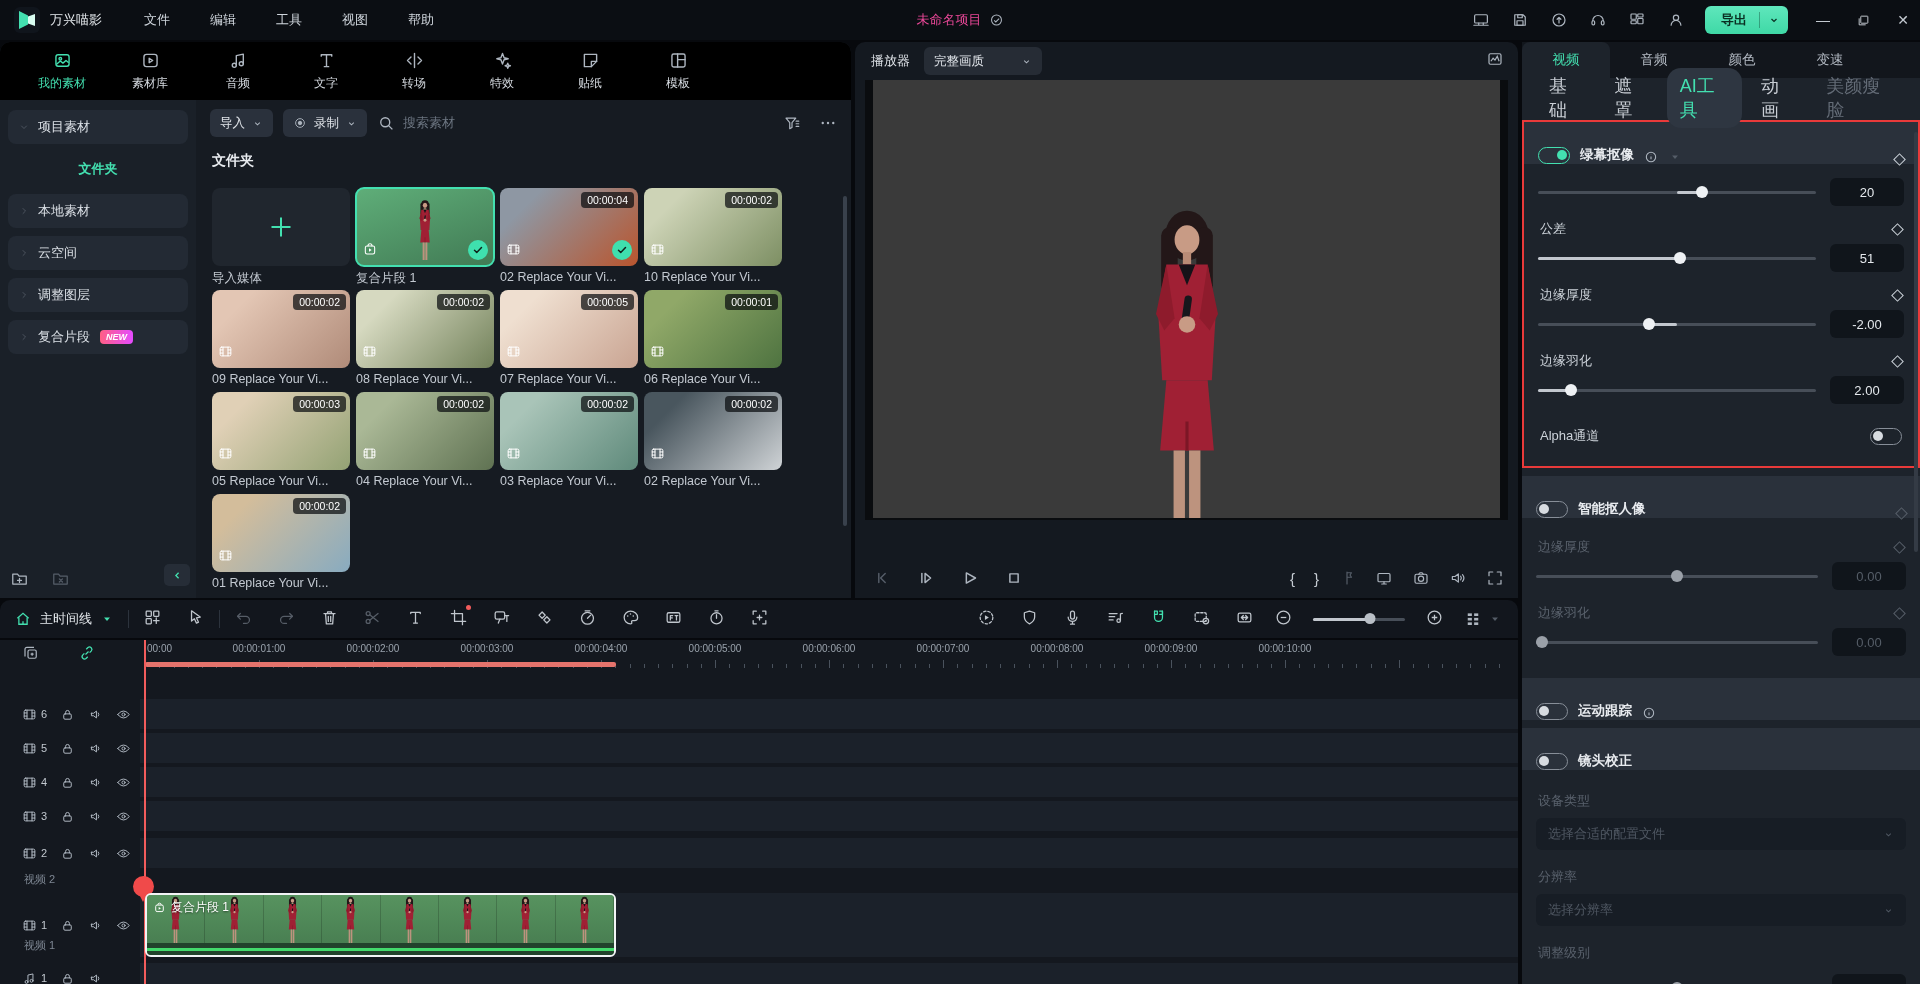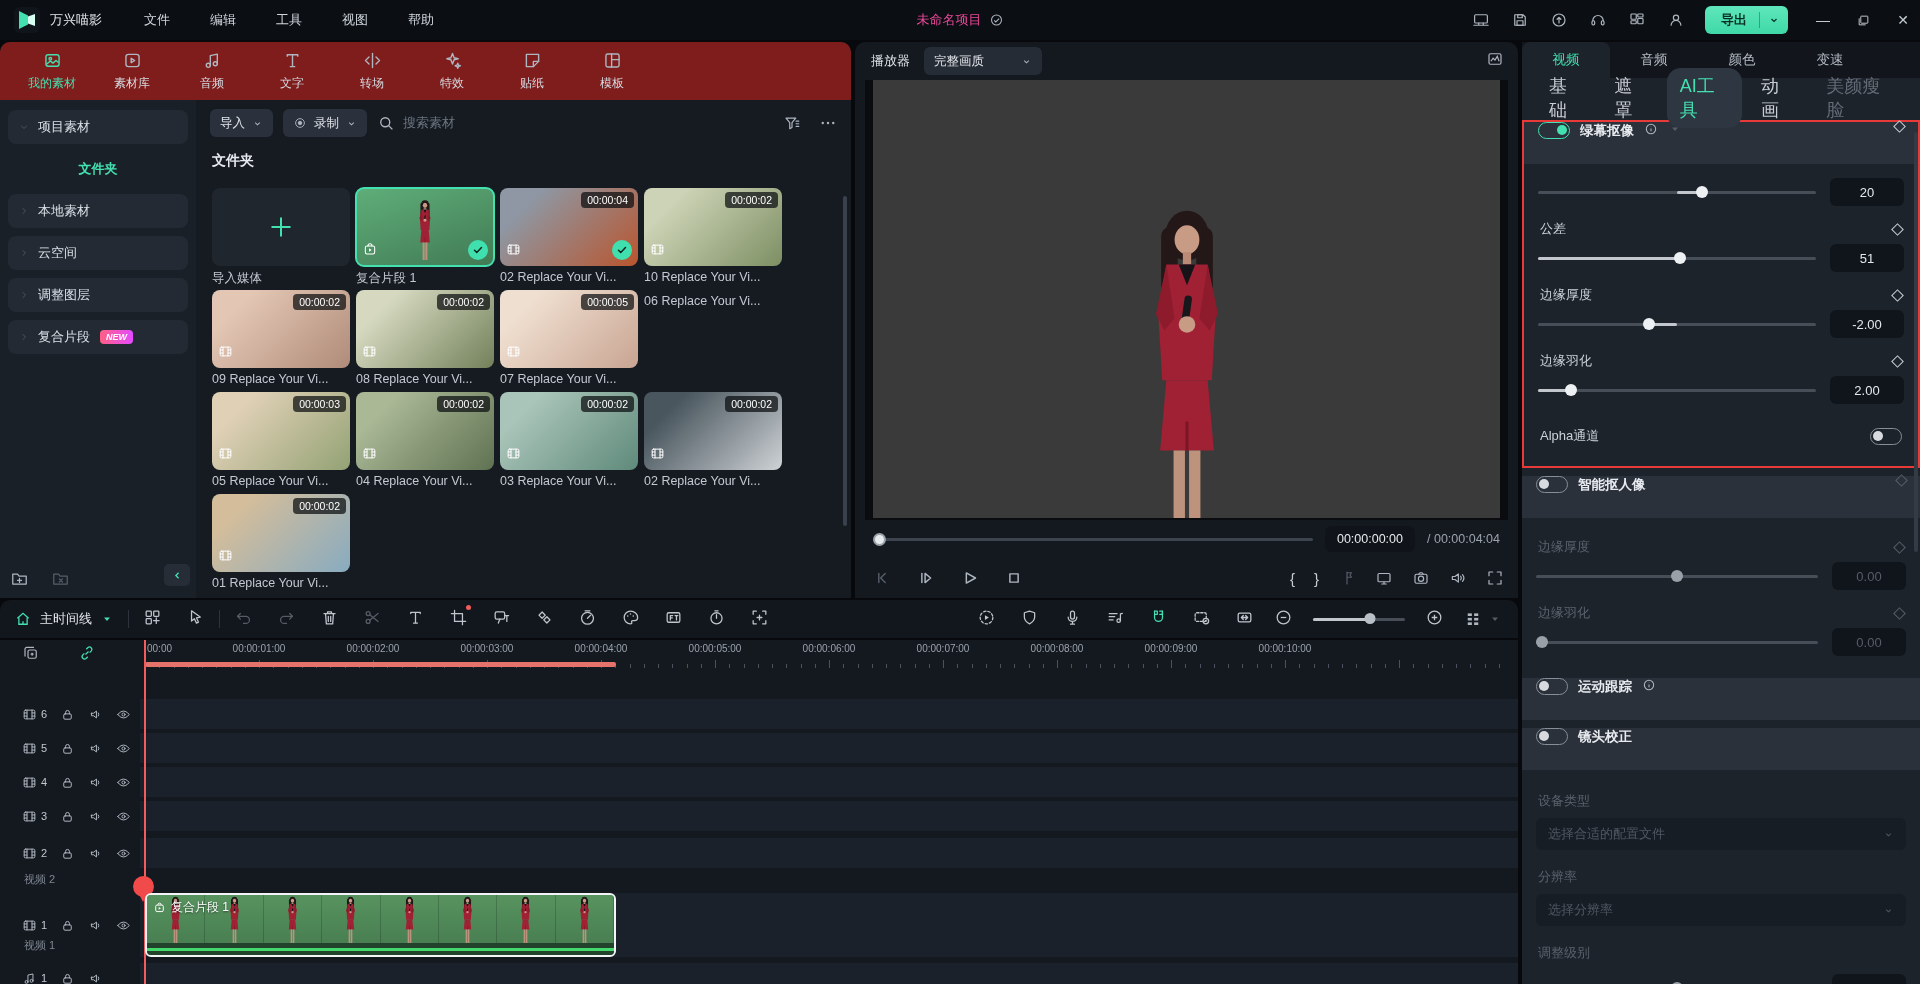--- a/index.html
+++ b/index.html
@@ -30,21 +30,21 @@
   #tb-icons{display:flex;gap:21px}
   #export-btn{display:flex;align-items:center;height:28px;border-radius:6px;background:linear-gradient(180deg,#5fe7bc,#3fd9a6);color:#0a2f22;font-weight:bold;}
   #export-btn .xl{padding:0 12px 0 16px;font-size:13px}
   #export-btn .xs{padding:0 8px;border-left:1px solid rgba(10,47,34,.35);height:16px;display:flex;align-items:center}
   #export-btn .xs svg{width:12px;height:12px}
   #win-btns{display:flex;gap:26px;margin-left:8px;color:#c4cad1}
   .wbtn{width:14px;height:14px;display:flex;align-items:center;justify-content:center;font-size:14px}
 
   
   #left-panel{position:absolute;left:0;top:42px;width:851px;height:556px;background:var(--bg2);border-radius:10px 10px 0 0;overflow:hidden}
-  #media-tabs{display:flex;height:58px;align-items:center;background:#7f1d1d;padding-left:16px;gap:8px}
+  #media-tabs{display:flex;height:58px;align-items:center;background:#000000;padding-left:26px;gap:16px}
   .mtab{width:72px;display:flex;flex-direction:column;align-items:center;gap:4px;color:#d6dbe1;font-size:12px}
   .mtab .icn svg{width:21px;height:21px}
   .mtab.active{color:var(--teal)}
   .mtab.active .icn{color:var(--teal)}
   #sidebar{position:absolute;left:0;top:58px;bottom:0;width:196px;background:var(--bg2);padding:10px 8px}
   .side-item{height:34px;margin-bottom:8px;border-radius:8px;background:#232a34;display:flex;align-items:center;padding:0 10px;gap:8px;font-size:13px;color:#dbe0e6}
   .side-item .icn svg{width:12px;height:12px}
   .side-item.child{background:transparent;justify-content:center;color:var(--teal);font-weight:bold}
   .badge-new{margin-left:2px;font-size:9px;font-style:italic;font-weight:bold;color:#fff;background:linear-gradient(90deg,#ff5f85,#e44bff);padding:2px 6px;border-radius:4px}
   #side-footer{position:absolute;bottom:10px;left:10px;display:flex;gap:22px}
@@ -98,21 +98,21 @@
   
   #right-panel{position:absolute;left:1522px;top:42px;width:398px;height:942px;background:var(--bg3)}
   #insp-tabs{display:flex;height:36px;background:#12161c;align-items:stretch}
   .itab{width:88px;display:flex;align-items:center;justify-content:center;font-size:13.5px;color:#b3bac3}
   .itab.active{background:var(--bg3);border-radius:8px 8px 0 0;color:var(--teal)}
   #insp-subtabs{display:flex;height:40px;align-items:center;padding:0 14px;gap:6px}
   .stab{padding:6px 13px;font-size:18px;color:#c8cdd4;border-radius:14px}
   .stab.active{background:#2e3641;color:var(--teal)}
   .stab.disabled{color:#646c77}
   #chroma-box{border:2px solid #e93a3a;margin:2px 0 0;background:var(--bg3)}
-  .sec-head{display:flex;align-items:flex-start;height:42px;background:var(--raised);padding:0 14px;gap:10px}
+  .sec-head{display:flex;align-items:flex-end;height:42px;background:var(--raised);padding:0 14px;gap:10px}
   .sec-title{font-size:13.5px;font-weight:bold;color:#e8ebef}
   .spacer{flex:1}
   .toggle{width:32px;height:17px;border-radius:9px;position:relative;flex:none}
   .toggle.on{border:1.5px solid var(--teal)}
   .toggle.on:after{content:"";position:absolute;right:2px;top:2px;width:10px;height:10px;border-radius:50%;background:var(--teal)}
   .toggle.off{border:1.5px solid #878e98}
   .toggle.off:after{content:"";position:absolute;left:2px;top:2px;width:10px;height:10px;border-radius:50%;background:#d7dbe0}
   .kf{width:9px;height:9px;border:1.5px solid #ccd2d9;transform:rotate(45deg);flex:none}
   .kf.dim{border-color:#565e68}
   .sec-pad{padding:10px 14px 6px}
@@ -556,20 +556,27 @@
             <div class="thumb" style="background: linear-gradient(135deg, rgb(239, 223, 208) 20%, rgb(201, 164, 146));">
               <span class="filmic"><svg viewBox="0 0 24 24" fill="none" stroke="currentColor" stroke-width="1.6" stroke-linecap="round" stroke-linejoin="round">
                   <rect x="3.5" y="5" width="17" height="14" rx="2"></rect>
                   <path d="M8 5v14M16 5v14M3.5 9.5H8M3.5 14.5H8M16 9.5h4.5M16 14.5h4.5"></path>
                 </svg></span>
               <span class="dur">00:00:05</span>
             </div>
             <div class="g-label">07 Replace Your Vi...</div>
           </div>
           <div class="gitem">
+            <div class="thumb" style="background: linear-gradient(135deg, rgb(144, 168, 104) 20%, rgb(78, 115, 64));">
+              <span class="filmic"><svg viewBox="0 0 24 24" fill="none" stroke="currentColor" stroke-width="1.6" stroke-linecap="round" stroke-linejoin="round">
+                  <rect x="3.5" y="5" width="17" height="14" rx="2"></rect>
+                  <path d="M8 5v14M16 5v14M3.5 9.5H8M3.5 14.5H8M16 9.5h4.5M16 14.5h4.5"></path>
+                </svg></span>
+              <span class="dur">00:00:01</span>
+            </div>
             <div class="g-label">06 Replace Your Vi...</div>
           </div>
           <div class="gitem">
             <div class="thumb" style="background: linear-gradient(135deg, rgb(224, 208, 182) 20%, rgb(147, 162, 116)); text-decoration: underline;">
               <span class="filmic"><svg viewBox="0 0 24 24" fill="none" stroke="currentColor" stroke-width="1.6" stroke-linecap="round" stroke-linejoin="round">
                   <rect x="3.5" y="5" width="17" height="14" rx="2"></rect>
                   <path d="M8 5v14M16 5v14M3.5 9.5H8M3.5 14.5H8M16 9.5h4.5M16 14.5h4.5"></path>
                 </svg></span>
               <span class="dur">00:00:03</span>
             </div>
@@ -635,27 +642,20 @@
             <path d="M6.5 15l3-4 2.5 2.5 3-5 2.5 6.5"></path>
           </svg>
         </span>
     </div>
     <div id="video-stage">
       <div id="video-frame">
         <svg id="presenter-big">
             <use href="#presenter"></use>
           </svg>
       </div>
-    </div>
-    <div id="seek-row">
-      <div id="seek-track">
-          <div id="seek-thumb"></div>
-        </div>
-      <div id="tc-box">00:00:00:00</div>
-      <span id="tc-total">/ <span>00:00:04:04</span></span>
     </div>
     <div id="transport">
       <div id="tr-left">
           <span class="icn dimmed l">
             <svg viewBox="0 0 24 24" fill="none" stroke="currentColor" stroke-width="1.6" stroke-linecap="round" stroke-linejoin="round">
               <path d="M15.5 7l-5 5 5 5"></path>
               <path d="M8.5 7v10"></path>
             </svg>
           </span>
           <span class="icn l">

